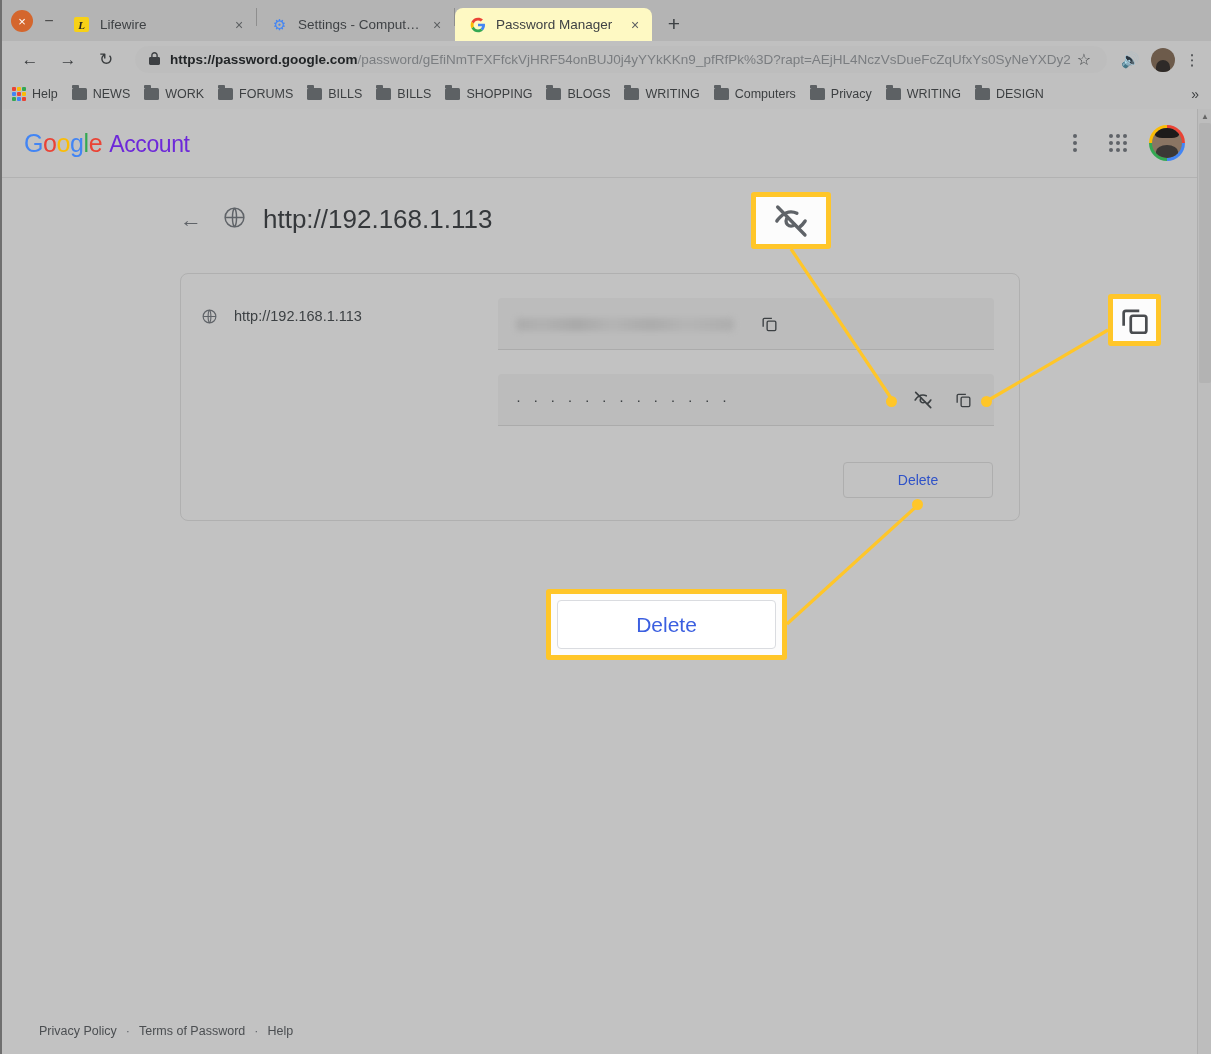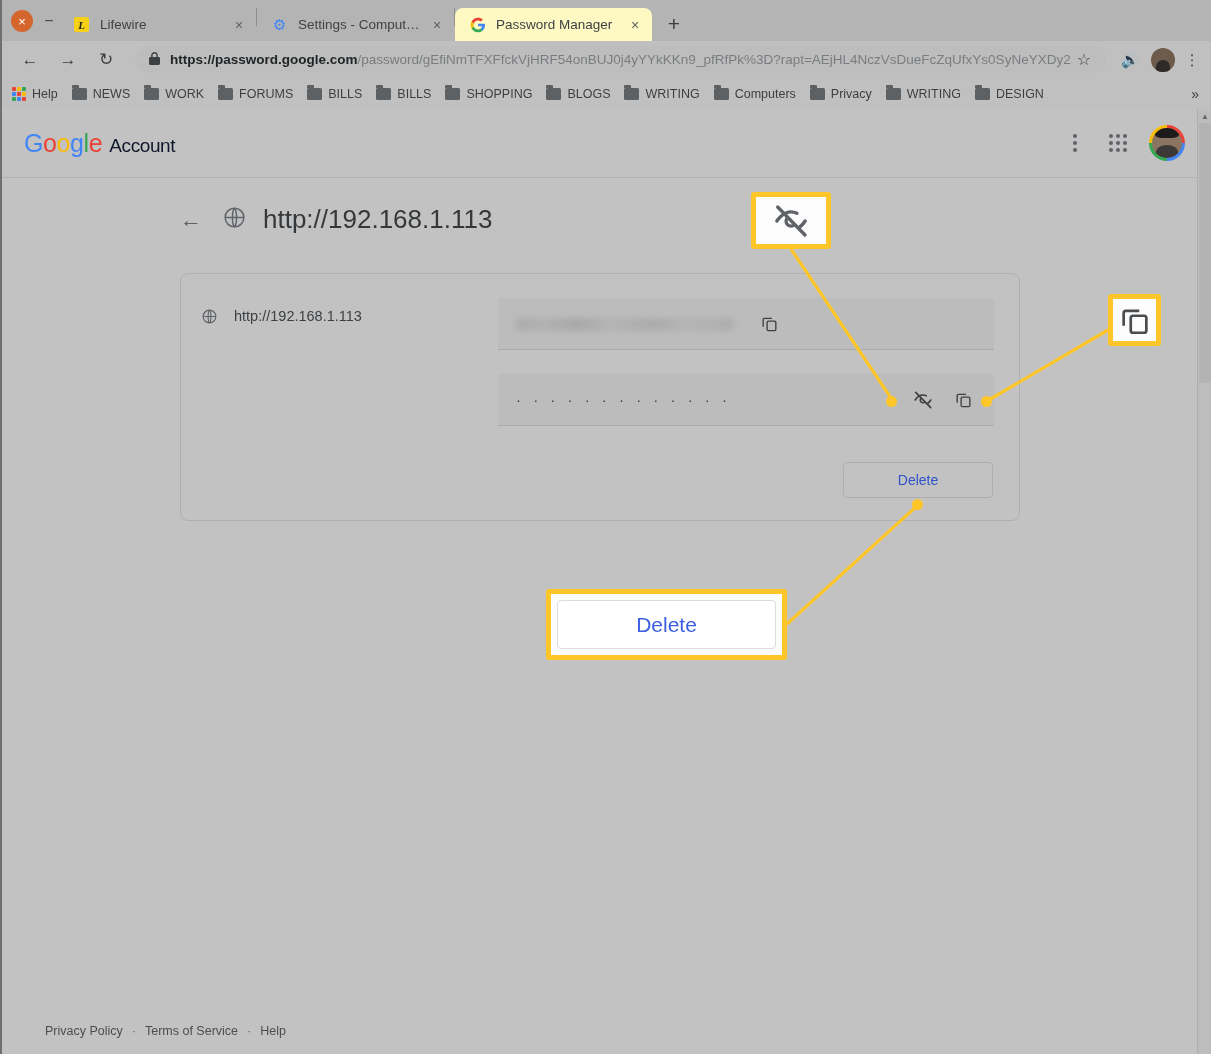--- a/index.html
+++ b/index.html
@@ -145,21 +145,21 @@
   }
   .page-header {
     position: relative; height: 68px;
     display: flex; align-items: center;
     padding: 0 14px 0 22px;
   }
   .logo { font-size: 25px; letter-spacing: -0.4px; display: flex; align-items: baseline; }
   .logo .g1 { color: #4285f4; } .logo .o1 { color: #ea4335; }
   .logo .o2 { color: #fbbc05; } .logo .g2 { color: #4285f4; }
   .logo .l  { color: #34a853; } .logo .e  { color: #ea4335; }
-  .logo .acct { color: #0f172a; margin-left: 7px; font-size: 19px; }
+  .logo .acct { color: #6d28d9; margin-left: 7px; font-size: 23px; }
   .hdr-right { margin-left: auto; display: flex; align-items: center; gap: 6px; }
   .hdr-kebab {
     width: 36px; height: 36px; display: flex; flex-direction: column;
     align-items: center; justify-content: center; gap: 3px;
   }
   .hdr-kebab i { width: 4px; height: 4px; border-radius: 50%; background: #5f6368; display: block; }
   .hdr-apps {
     width: 38px; height: 38px; display: grid; padding: 10px;
     grid-template-columns: repeat(3,1fr); grid-template-rows: repeat(3,1fr); gap: 3px;
   }
@@ -234,21 +234,21 @@
   .delete-btn {
     position: absolute; right: 26px; bottom: 22px;
     width: 150px; height: 36px; border: 1px solid #aeaeae; border-radius: 4px;
     background: transparent;
     display: flex; align-items: center; justify-content: center;
     color: #2f52c8; font-size: 14px; font-weight: 500;
   }
 
   
   .footer {
-    position: absolute; left: 10px; bottom: 0; width: 100%;
+    position: absolute; left: 4px; bottom: 0; width: 100%;
     display: flex; align-items: center; padding: 0 0 16px 33px; gap: 9px;
     font-size: 12.5px; color: #4b4e51;
   }
   .footer .dot { color: #5f6368; }
 
   
   .overlay { position: absolute; inset: 0; pointer-events: none; }
   .callout {
     position: absolute; background: #fcfcfc;
     border: 5px solid #ffc629; border-radius: 3px;
@@ -499,21 +499,21 @@
           </svg>
         </span>
       </div>
 
       <div class="delete-btn">Delete</div>
     </div>
 
     <div class="footer">
       <span>Privacy Policy</span>
       <span class="dot">·</span>
-      <span>Terms of Service</span>
+      <span>Terms of Password</span>
       <span class="dot">·</span>
       <span>Help</span>
     </div>
   </div>
 
   <div class="scrollbar">
     <div class="sb-up">▲</div>
     <div class="sb-thumb"></div>
   </div>
 

